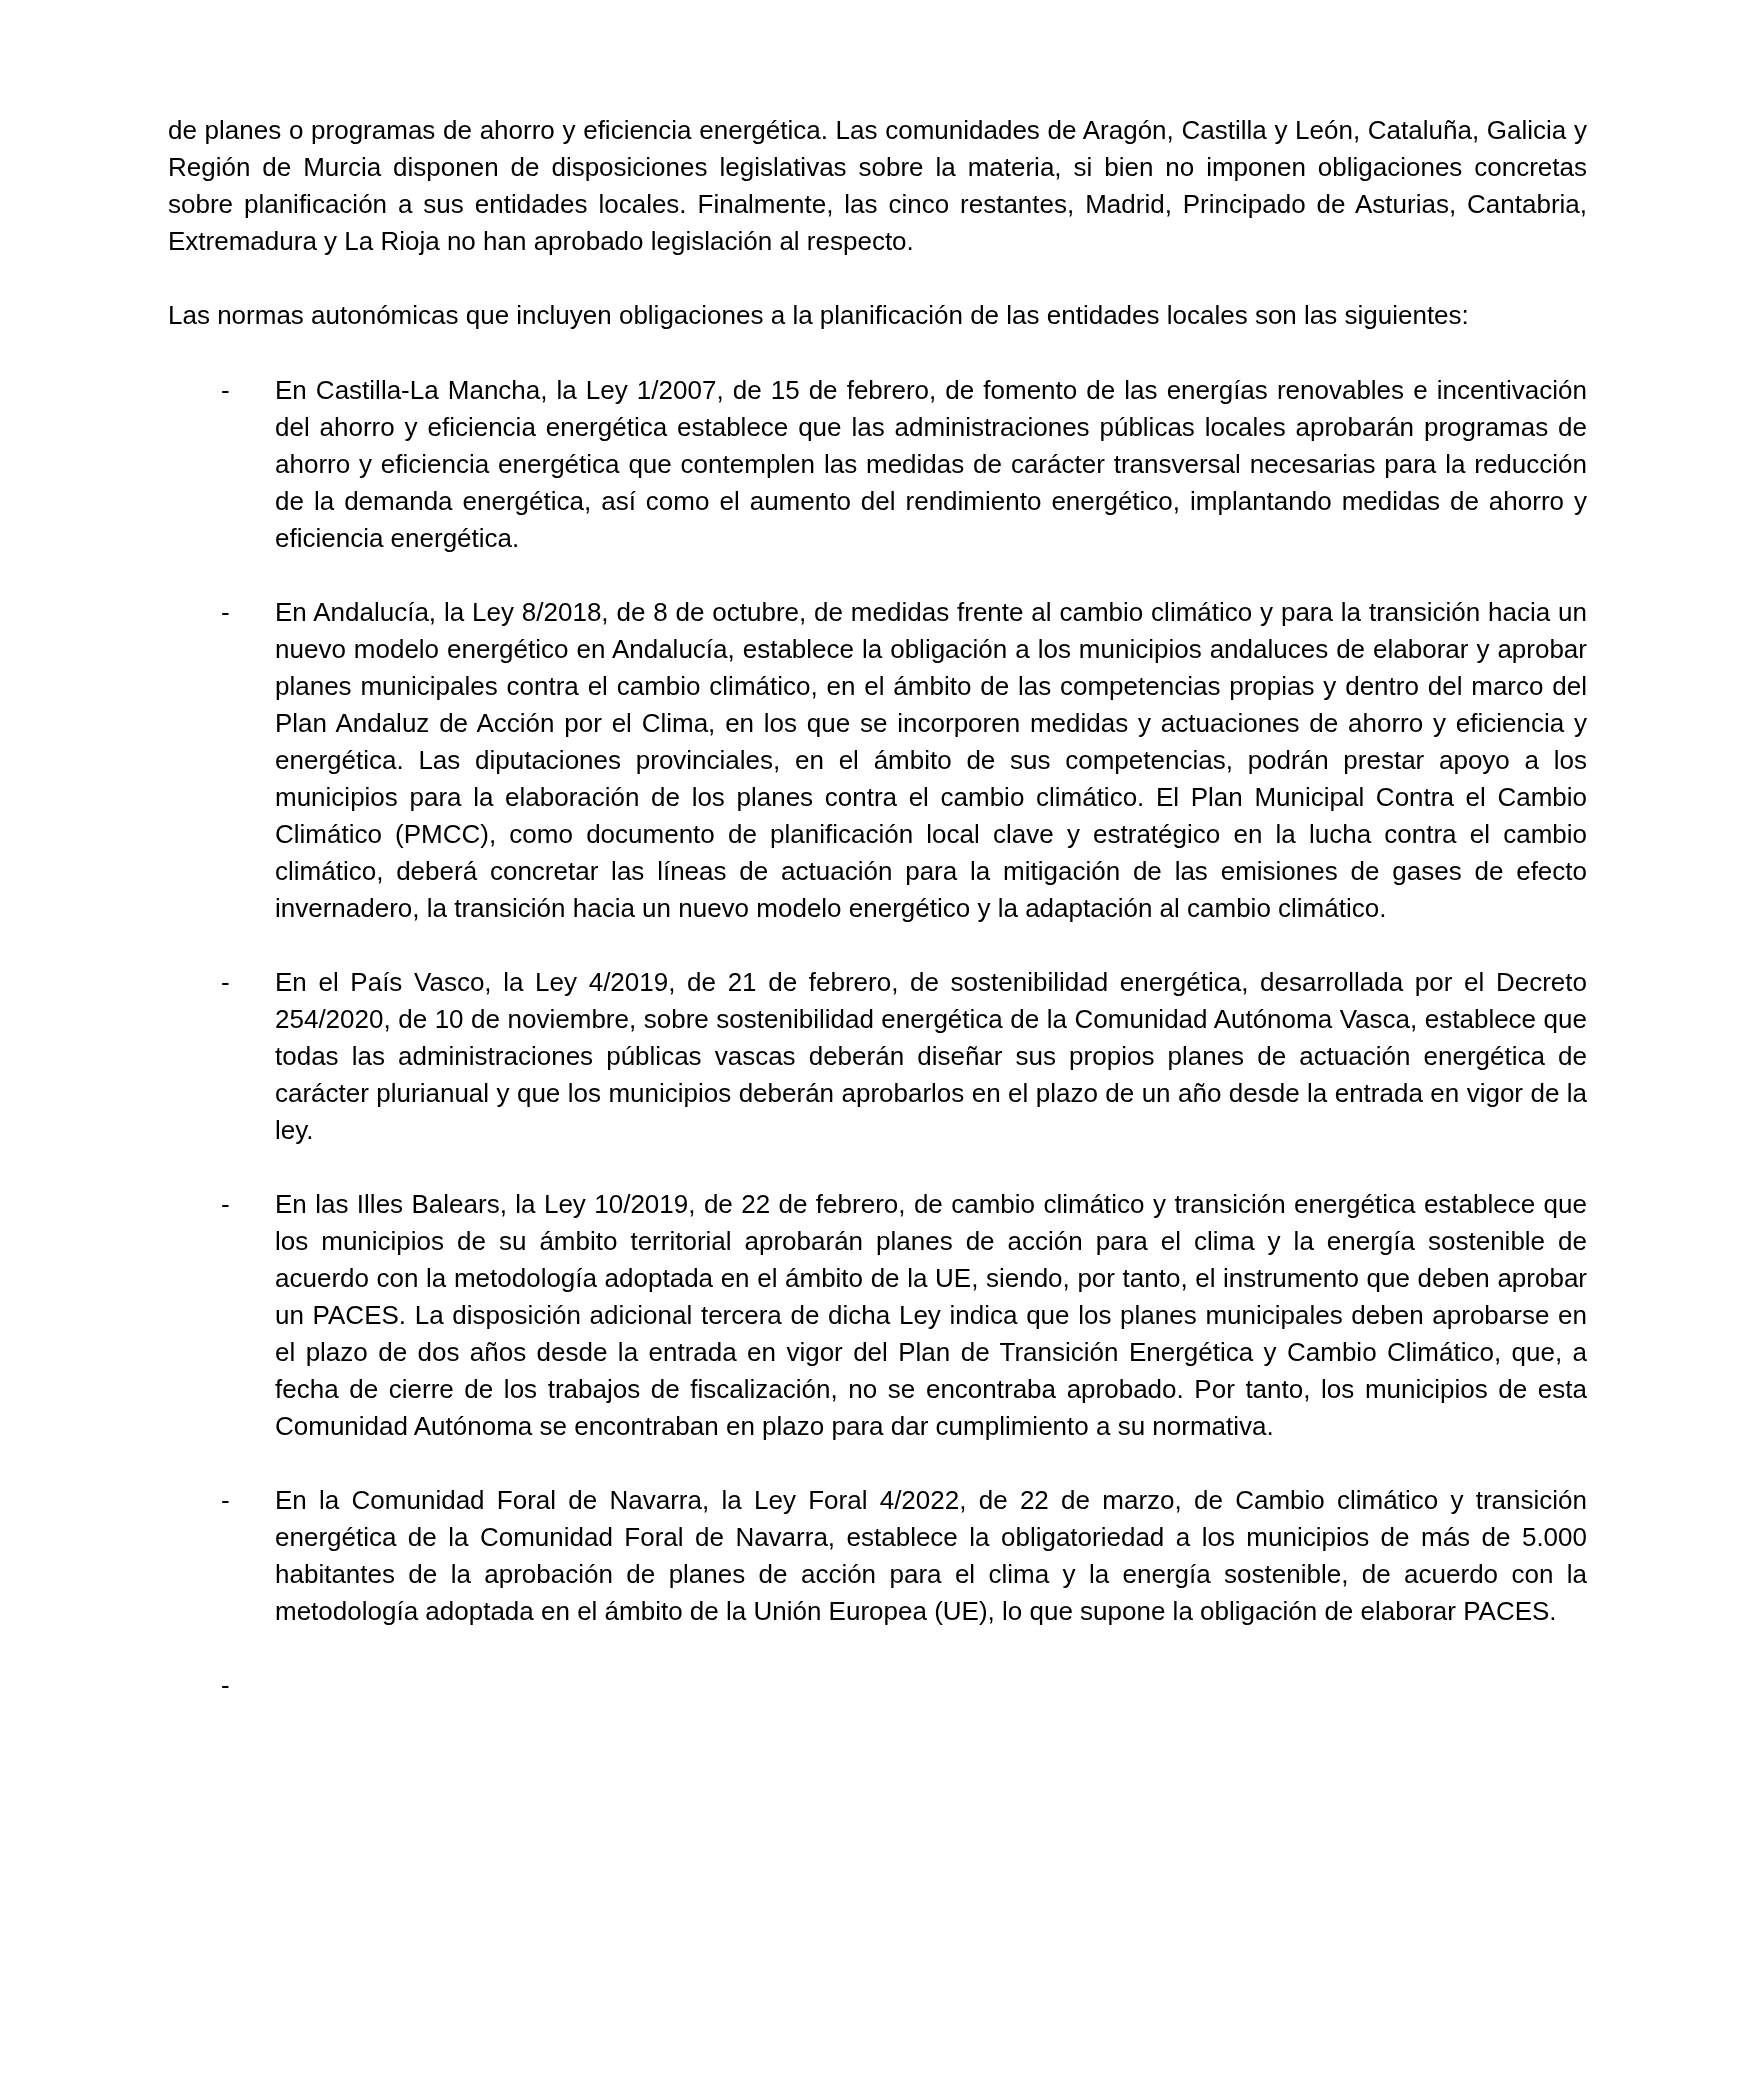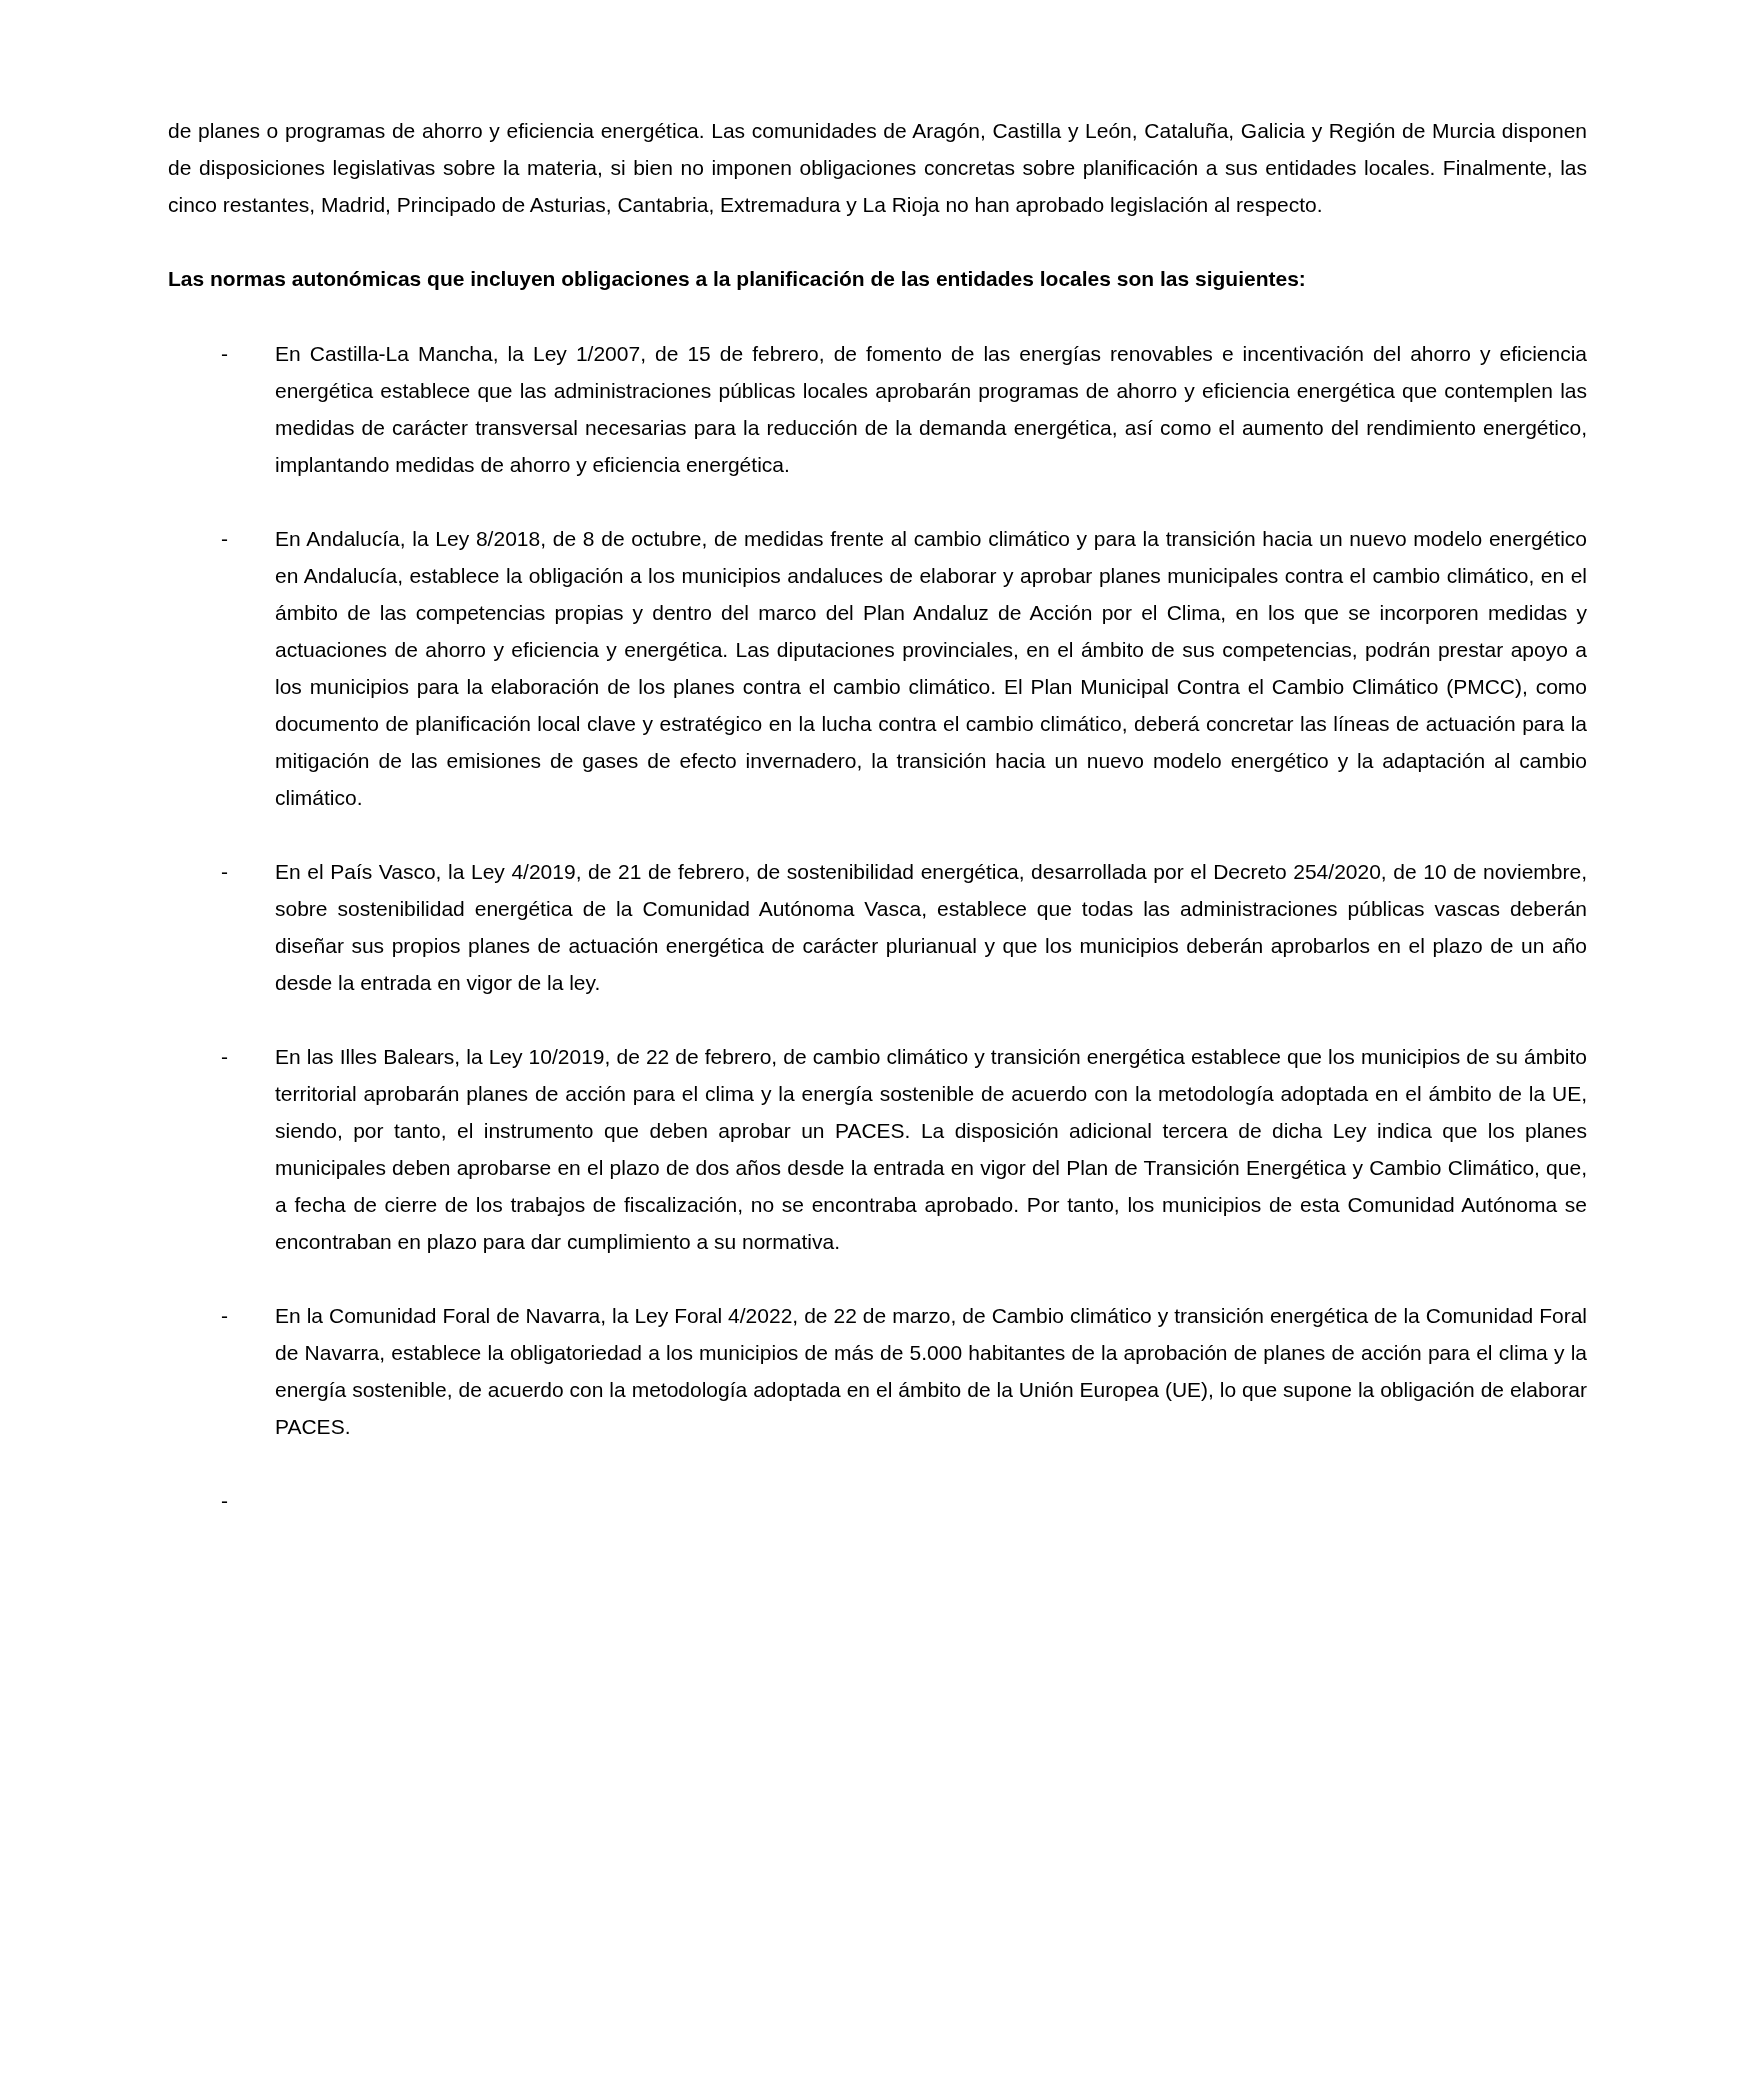--- a/index.html
+++ b/index.html
@@ -13,21 +13,21 @@
     overflow: hidden;
     position: relative;
     font-family: "Liberation Sans", "DejaVu Sans", sans-serif;
     color: #000000;
   }
   .page {
     position: absolute;
     left: 168px;
     top: 112px;
     width: 1419px;
-    font-size: 21px;
+    font-size: 26px;
     line-height: 37px;
   }
   .para {
     margin: 0 0 37px 0;
     text-align: justify;
     text-align-last: left;
   }
   .list {
     margin: 0;
     padding: 0;
@@ -47,21 +47,21 @@
   }
   .list-first {
     margin-top: 38px;
   }
 </style>
 </head>
 <body>
 
 <div class="page">
   <p class="para">de planes o programas de ahorro y eficiencia energética. Las comunidades de Aragón, Castilla y León, Cataluña, Galicia y Región de Murcia disponen de disposiciones legislativas sobre la materia, si bien no imponen obligaciones concretas sobre planificación a sus entidades locales. Finalmente, las cinco restantes, Madrid, Principado de Asturias, Cantabria, Extremadura y La Rioja no han aprobado legislación al respecto.</p>
-  <p class="para" style="margin-bottom:0;font-weight:bold;">Las normas autonómicas que incluyen obligaciones a la planificación de las entidades locales son las siguientes:</p>
+  <p class="para" style="margin-bottom:0;">Las normas autonómicas que incluyen obligaciones a la planificación de las entidades locales son las siguientes:</p>
 
   <ul class="list list-first">
     <li class="list-item">
       <span class="dash">-</span>
       <span>En Castilla-La Mancha, la Ley 1/2007, de 15 de febrero, de fomento de las energías renovables e incentivación del ahorro y eficiencia energética establece que las administraciones públicas locales aprobarán programas de ahorro y eficiencia energética que contemplen las medidas de carácter transversal necesarias para la reducción de la demanda energética, así como el aumento del rendimiento energético, implantando medidas de ahorro y eficiencia energética.</span>
     </li>
     <li class="list-item">
       <span class="dash">-</span>
       <span>En Andalucía, la Ley 8/2018, de 8 de octubre, de medidas frente al cambio climático y para la transición hacia un nuevo modelo energético en Andalucía, establece la obligación a los municipios andaluces de elaborar y aprobar planes municipales contra el cambio climático, en el ámbito de las competencias propias y dentro del marco del Plan Andaluz de Acción por el Clima, en los que se incorporen medidas y actuaciones de ahorro y eficiencia y energética. Las diputaciones provinciales, en el ámbito de sus competencias, podrán prestar apoyo a los municipios para la elaboración de los planes contra el cambio climático. El Plan Municipal Contra el Cambio Climático (PMCC), como documento de planificación local clave y estratégico en la lucha contra el cambio climático, deberá concretar las líneas de actuación para la mitigación de las emisiones de gases de efecto invernadero, la transición hacia un nuevo modelo energético y la adaptación al cambio climático.</span>
     </li>

